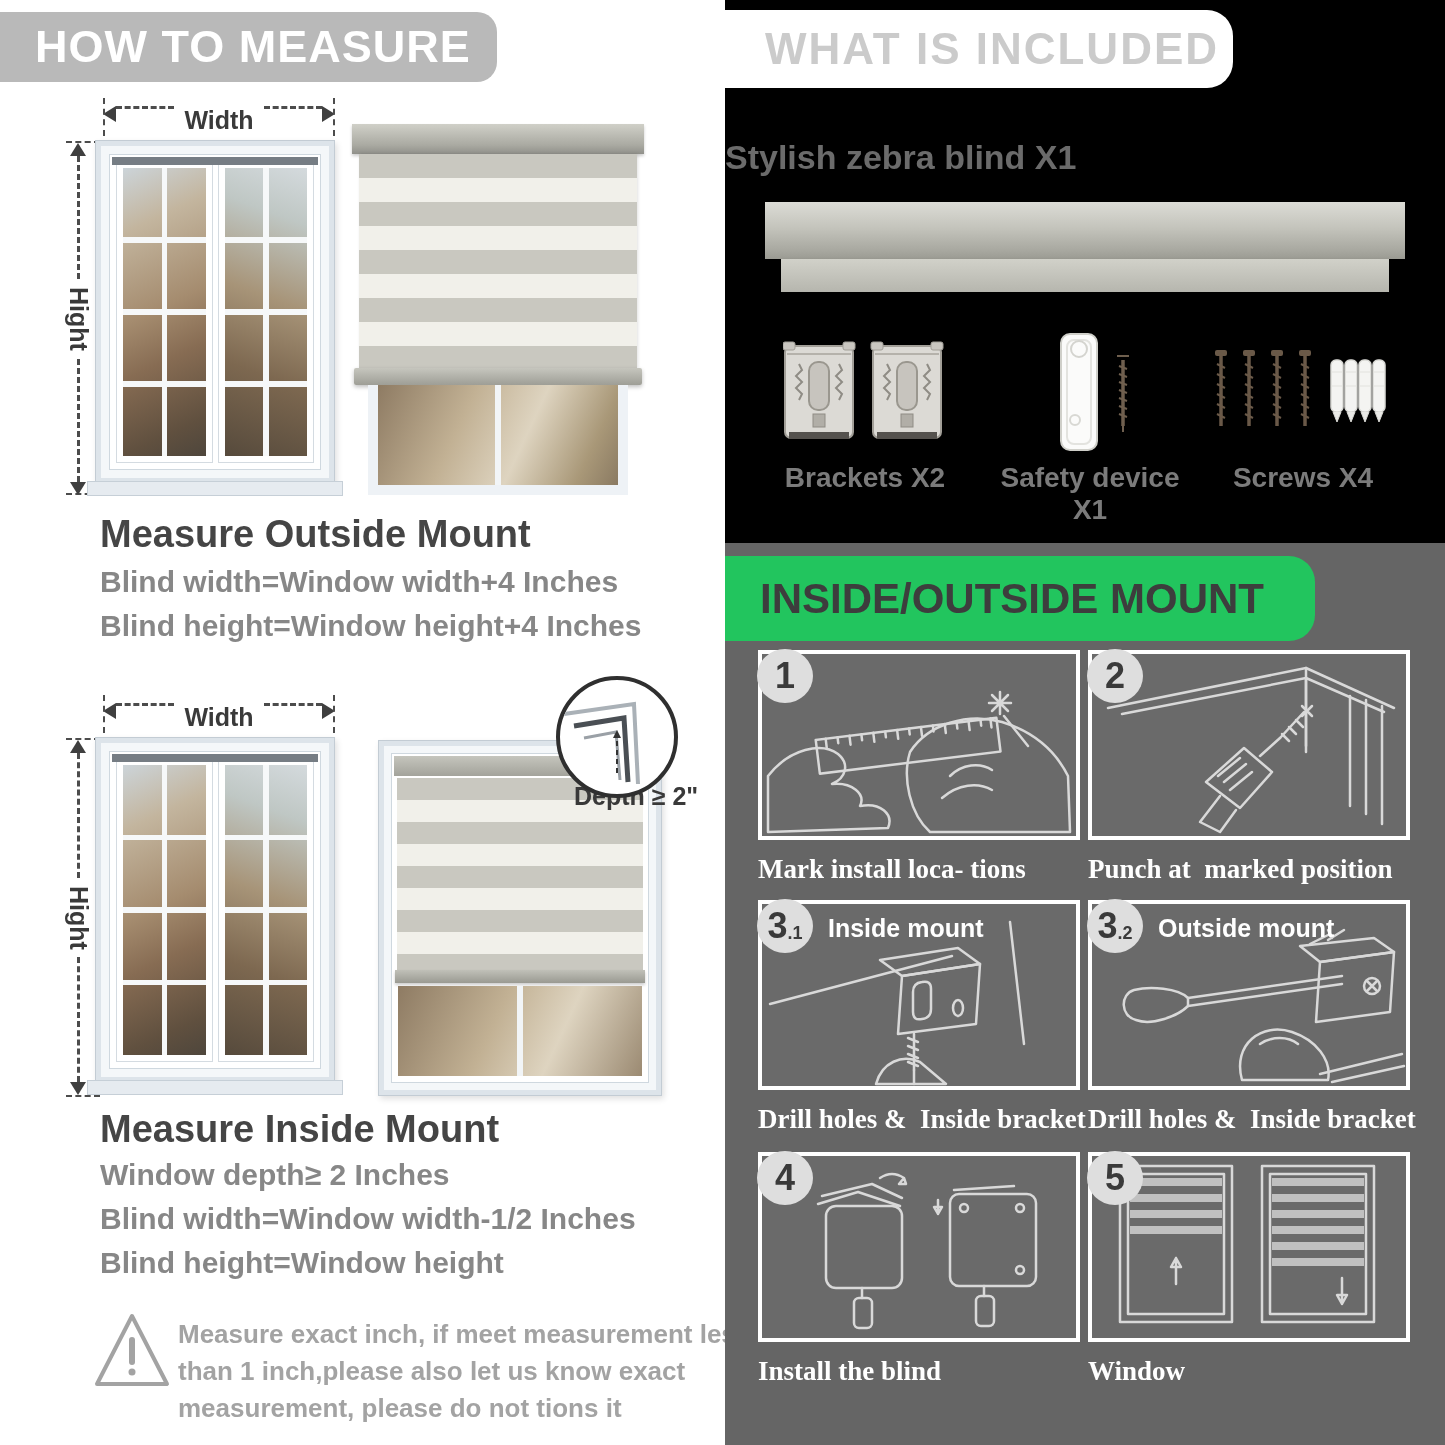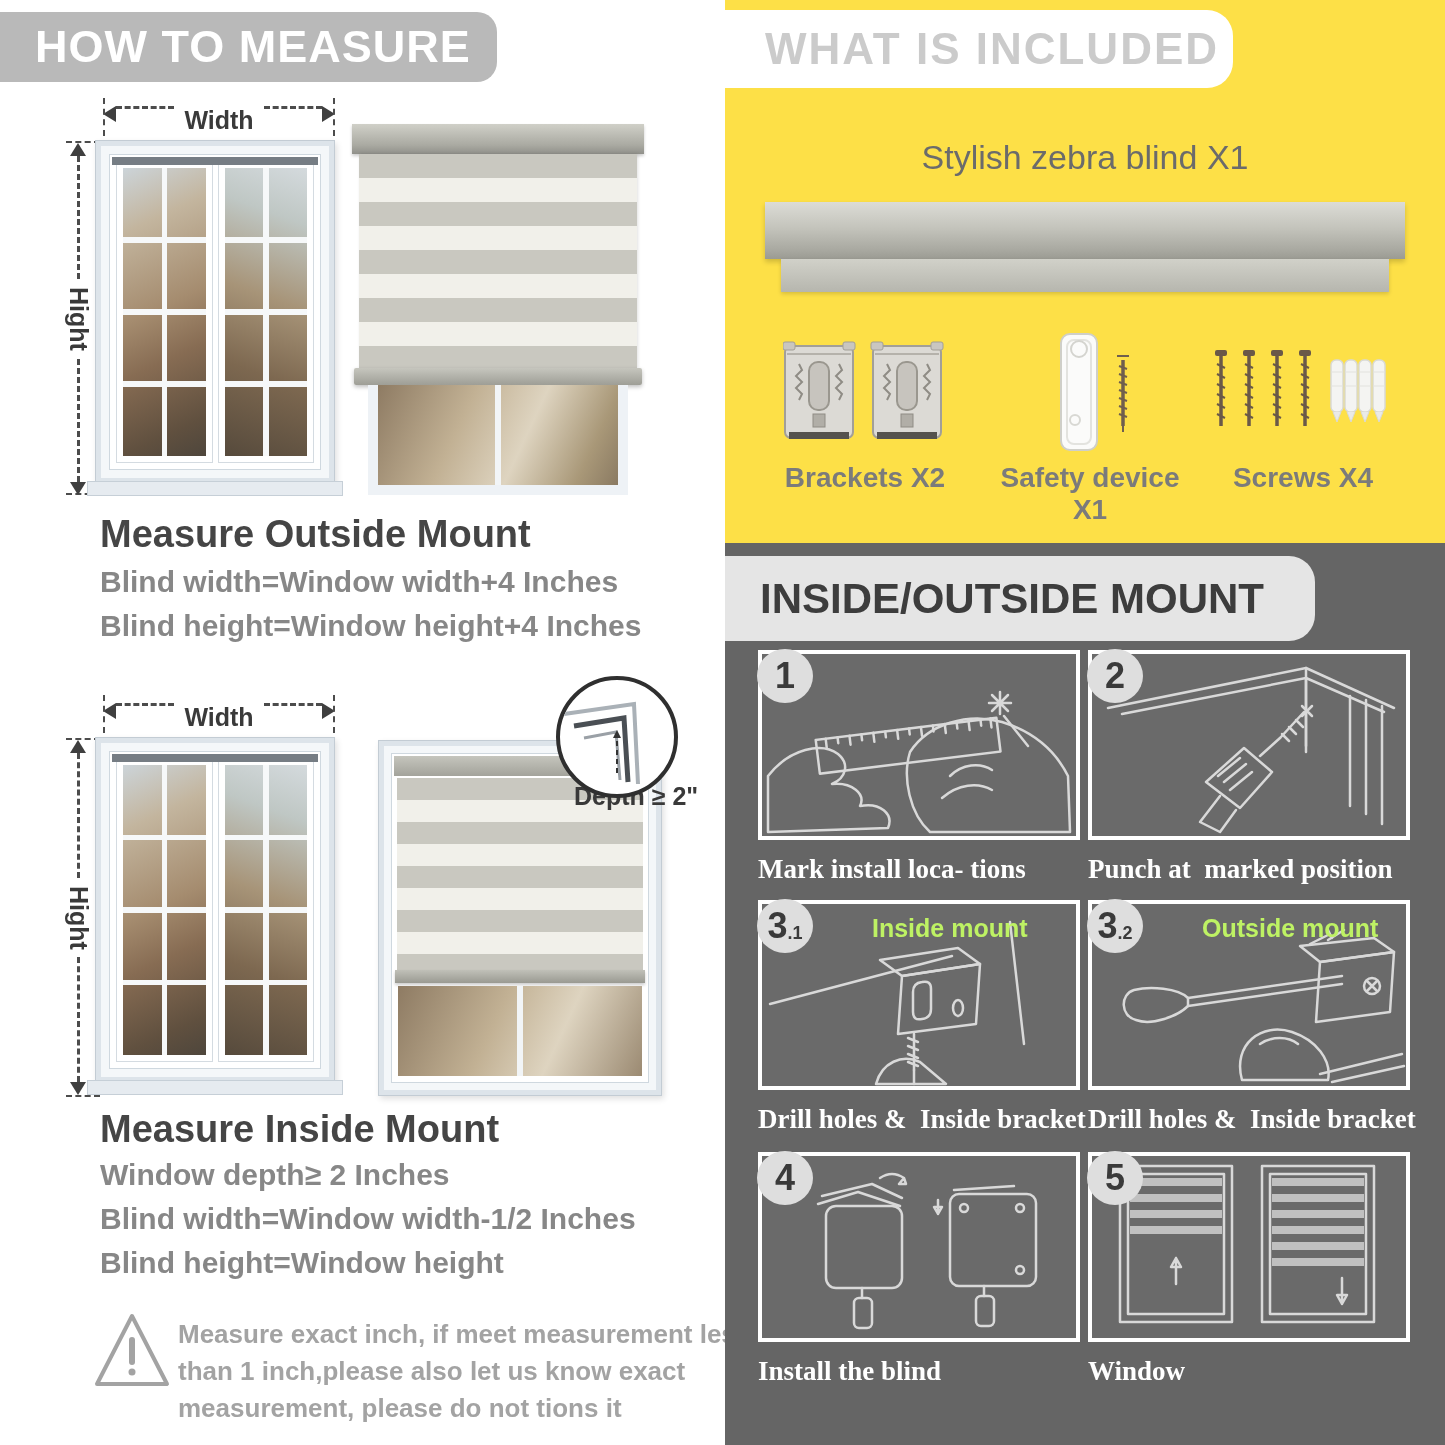--- a/index.html
+++ b/index.html
@@ -49,41 +49,41 @@
     background:linear-gradient(115deg,#8e7b63 0%,#c2b194 40%,#ded4c0 65%,#9b8a72 100%);}
   .wb-glass::after{content:'';position:absolute;left:calc(50% - 3px);top:0;bottom:0;width:6px;background:#f2f5f7;}
   .inset{position:absolute;left:556px;top:676px;width:114px;height:114px;border-radius:50%;
     background:#ffffff;border:4px solid #2f2f2f;overflow:hidden;z-index:5;}
   .depth-label{position:absolute;left:574px;top:782px;font-size:25px;font-weight:bold;color:#393939;}
   .h-measure{position:absolute;left:100px;font-size:38px;font-weight:bold;color:#454545;}
   .spec{position:absolute;left:100px;font-size:30px;font-weight:bold;color:#878787;}
   .warn-icon{position:absolute;left:92px;top:1308px;}
   .warn-text{position:absolute;left:178px;top:1316px;font-size:26px;font-weight:bold;color:#a3a3a3;line-height:37px;}
   
-  .right-top{position:absolute;left:725px;top:0;width:720px;height:543px;background:#fde047;}
+  .right-top{position:absolute;left:725px;top:0;width:720px;height:543px;background:#000000;}
   .hdr-included{position:absolute;left:0;top:10px;width:468px;height:78px;background:#ffffff;
     border-radius:0 26px 26px 0;color:#cbcbcb;font-size:44px;font-weight:bold;line-height:78px;
     padding-left:40px;letter-spacing:2px;}
-  .product-title{position:absolute;left:0;top:138px;width:720px;text-align:center;font-size:34px;font-weight:normal;color:#6b6b6b;}
+  .product-title{position:absolute;left:0;top:138px;width:720px;font-size:34px;font-weight:bold;color:#6b6b6b;}
   .rail-main{position:absolute;left:40px;top:202px;width:640px;height:57px;
     background:linear-gradient(180deg,#dcdcd6 0%,#c4c4bc 45%,#a8a8a0 85%,#9b9b93);box-shadow:0 3px 5px rgba(0,0,0,.18);}
   .rail-sub{position:absolute;left:56px;top:259px;width:608px;height:33px;
     background:linear-gradient(180deg,#d1d1c9,#b6b6ae);box-shadow:0 2px 4px rgba(0,0,0,.15);}
   .inc-label{position:absolute;top:462px;font-size:28px;font-weight:bold;color:#7b7b7b;text-align:center;}
   
   .right-bottom{position:absolute;left:725px;top:543px;width:720px;height:902px;background:#656565;}
-  .hdr-mount{position:absolute;left:0;top:13px;width:555px;height:85px;background:#e5e5e5;
+  .hdr-mount{position:absolute;left:0;top:13px;width:555px;height:85px;background:#22c55e;
     border-radius:0 26px 26px 0;color:#3d3d3d;font-size:42px;font-weight:bold;line-height:85px;padding-left:35px;}
   .step{position:absolute;width:322px;height:190px;border:4px solid #ffffff;box-sizing:border-box;background:#6a6a6a;}
   .step svg{position:absolute;inset:0;}
   .badge{position:absolute;left:-5px;top:-5px;width:56px;height:54px;border-radius:50%;background:#dedede;
     display:flex;align-items:center;justify-content:center;}
   .badge .n{font-size:36px;font-weight:bold;color:#3a3a3a;line-height:1;}
   .badge .s{font-size:18px;font-weight:bold;color:#3a3a3a;align-self:flex-end;padding-bottom:9px;}
-  .step-label{position:absolute;left:66px;top:10px;color:#bef264;font-weight:bold;font-size:25px;white-space:pre-wrap;margin-left:44px;}
+  .step-label{position:absolute;left:66px;top:10px;color:#ffffff;font-weight:bold;font-size:25px;white-space:pre-wrap;}
   .caption{position:absolute;width:335px;color:#ffffff;font-weight:bold;font-size:27px;white-space:pre-wrap;font-family:Liberation Serif, serif;}
   .lineart{stroke:#d9d9d9;fill:none;stroke-width:2.5;stroke-linecap:round;stroke-linejoin:round;}
 </style>
 </head>
 <body>
 
 <div class="canvas">
 
   <div class="hdr-left">
     <span>HOW TO MEASURE</span>

